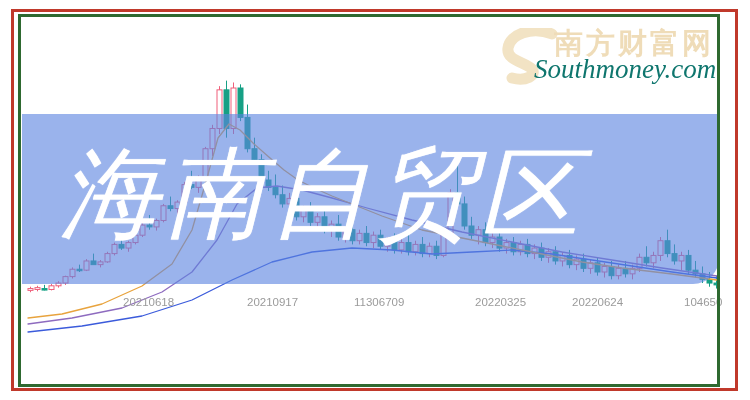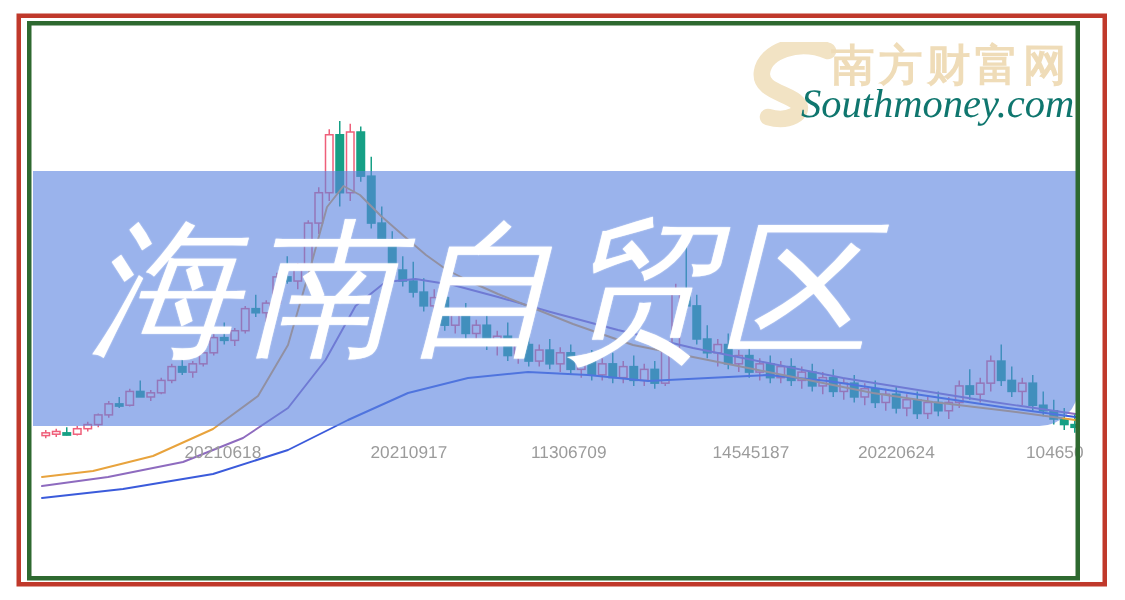--- a/index.html
+++ b/index.html
@@ -379,21 +379,21 @@
     </svg>
   </div>
 
   <div id="watermark-band"></div>
   <div id="watermark-text">海南自贸区</div>
 
   <div id="x-axis">
       <div class="xtick" style="left: 101px;">20210618</div>
       <div class="xtick" style="left: 225px;">20210917</div>
       <div class="xtick" style="left: 332px;">11306709</div>
-      <div class="xtick" style="left: 453px;">14545187</div>
+      <div class="xtick" style="left: 453px;">20220325</div>
       <div class="xtick" style="left: 550px;">20220624</div>
       <div class="xtick" style="left: 662px;">104650</div>
     </div>
 
 
   <div id="logo">
     <svg id="logo-swash" viewBox="0 0 62 58">
       <path d="M50 6 C30 -2 8 6 6 20 C4 33 24 34 30 41 C35 47 24 54 10 50" fill="none" stroke="#f2e3c4" stroke-width="11" stroke-linecap="round"></path>
     </svg>
     <div id="logo-cn">南方财富网</div>

